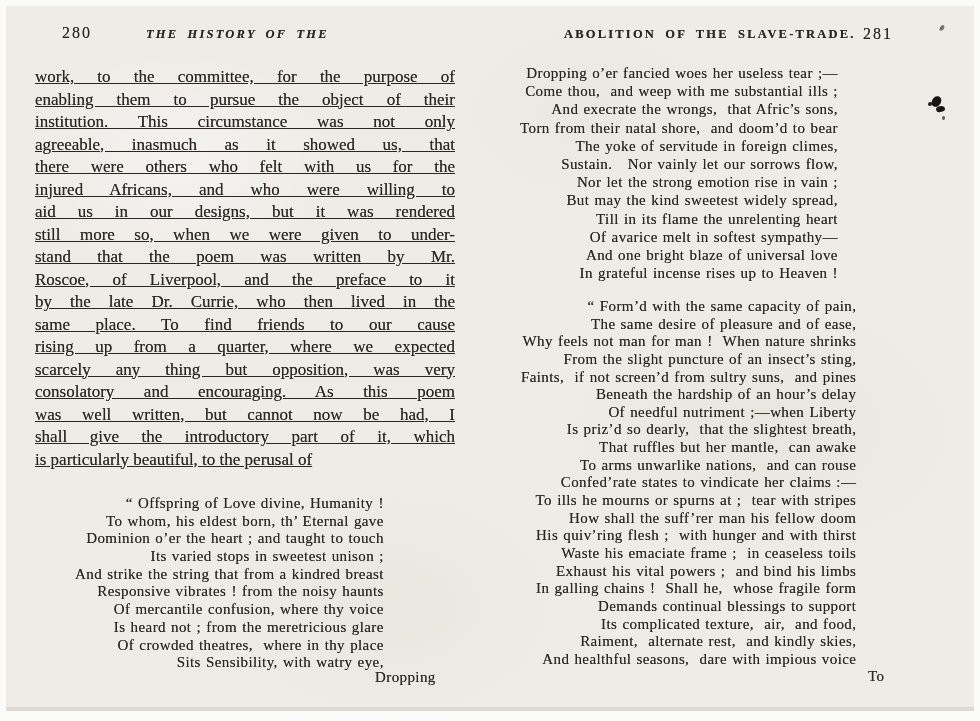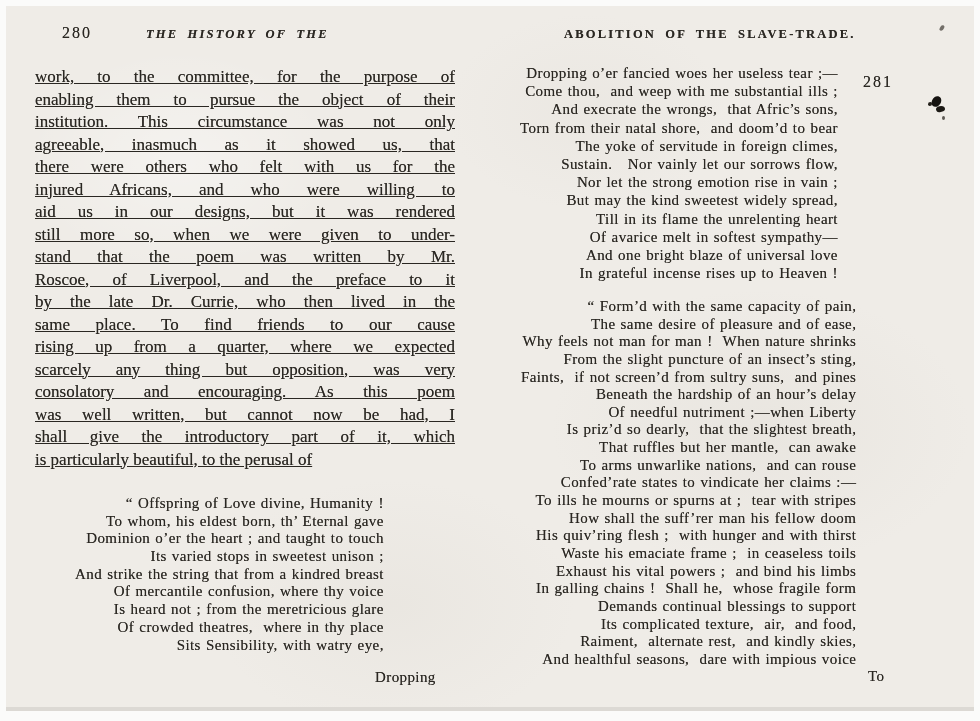--- a/index.html
+++ b/index.html
@@ -79,32 +79,33 @@
         <div class="pline">shall give the introductory part of it, which</div>
         <div class="pline">is particularly beautiful, to the perusal of</div>
       </div>
 
     <div class="abs stanza stanza-left indent-first ink" style="left:69px;top:489px;">
         <div class="vline">“ Offspring of Love divine, Humanity !</div>
         <div class="vline">To whom, his eldest born, th’ Eternal gave</div>
         <div class="vline">Dominion o’er the heart ; and taught to touch</div>
         <div class="vline">Its varied stops in sweetest unison ;</div>
         <div class="vline">And strike the string that from a kindred breast</div>
+        <div class="vline">Responsive vibrates ! from the noisy haunts</div>
         <div class="vline">Of mercantile confusion, where thy voice</div>
         <div class="vline">Is heard not ; from the meretricious glare</div>
         <div class="vline">Of crowded theatres,  where in thy place</div>
         <div class="vline">Sits Sensibility, with watry eye,</div>
       </div>
 
     <div class="abs catchword ink" style="left:369px;top:663px;">Dropping</div>
   </div>
 
   <div class="abs" style="left:480px;top:0;width:494px;height:100%;">
     <div class="abs running-title ink" style="left:78px;top:21px;">ABOLITION OF THE SLAVE-TRADE.</div>
-    <div class="abs pagenum ink" style="left:377px;top:19px;margin-top:48px;">281</div>
+    <div class="abs pagenum ink" style="left:377px;top:19px;">281</div>
 
     <div class="abs stanza stanza-r1 ink" style="left:34px;top:58px;">
         <div class="vline">Dropping o’er fancied woes her useless tear ;—</div>
         <div class="vline">Come thou,  and weep with me substantial ills ;</div>
         <div class="vline">And execrate the wrongs,  that Afric’s sons,</div>
         <div class="vline">Torn from their natal shore,  and doom’d to bear</div>
         <div class="vline">The yoke of servitude in foreign climes,</div>
         <div class="vline">Sustain.   Nor vainly let our sorrows flow,</div>
         <div class="vline">Nor let the strong emotion rise in vain ;</div>
         <div class="vline">But may the kind sweetest widely spread,</div>

